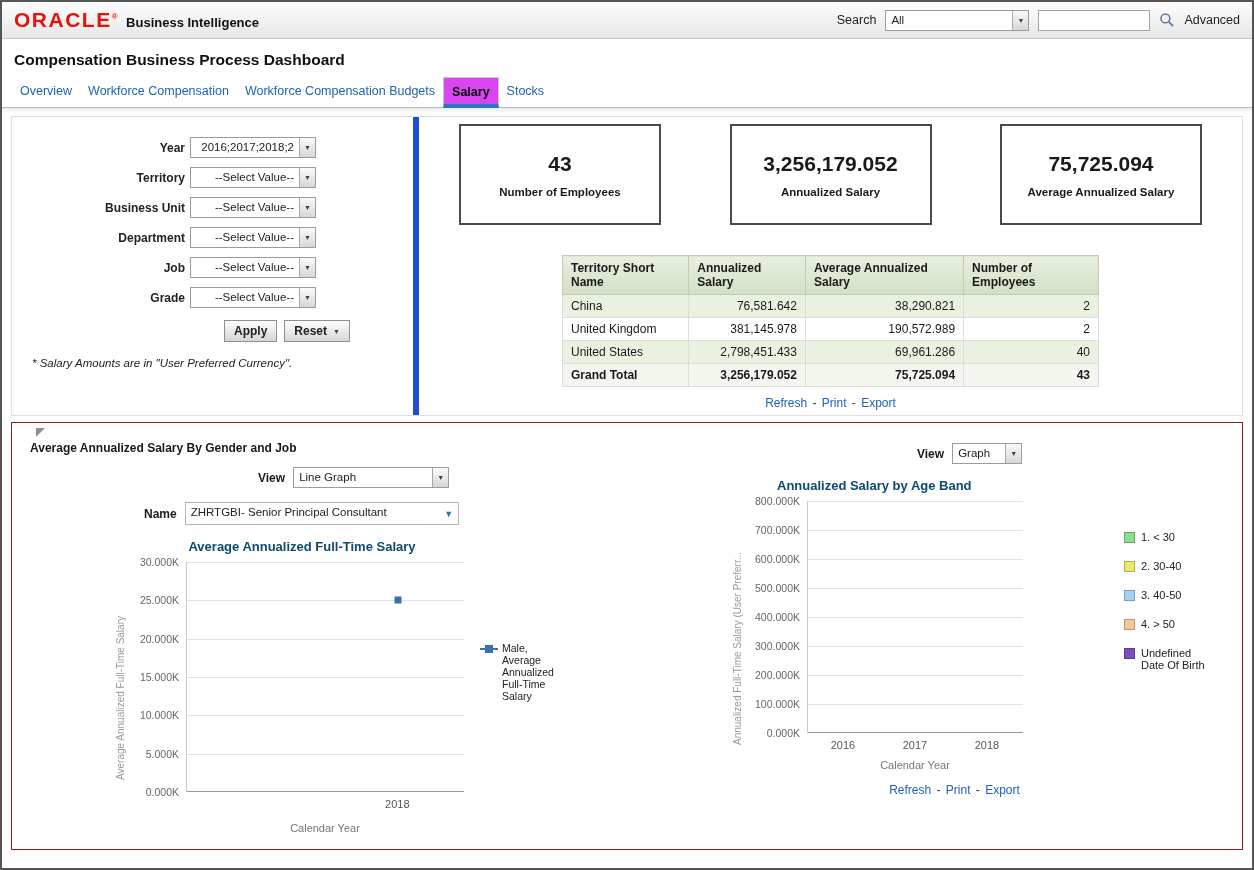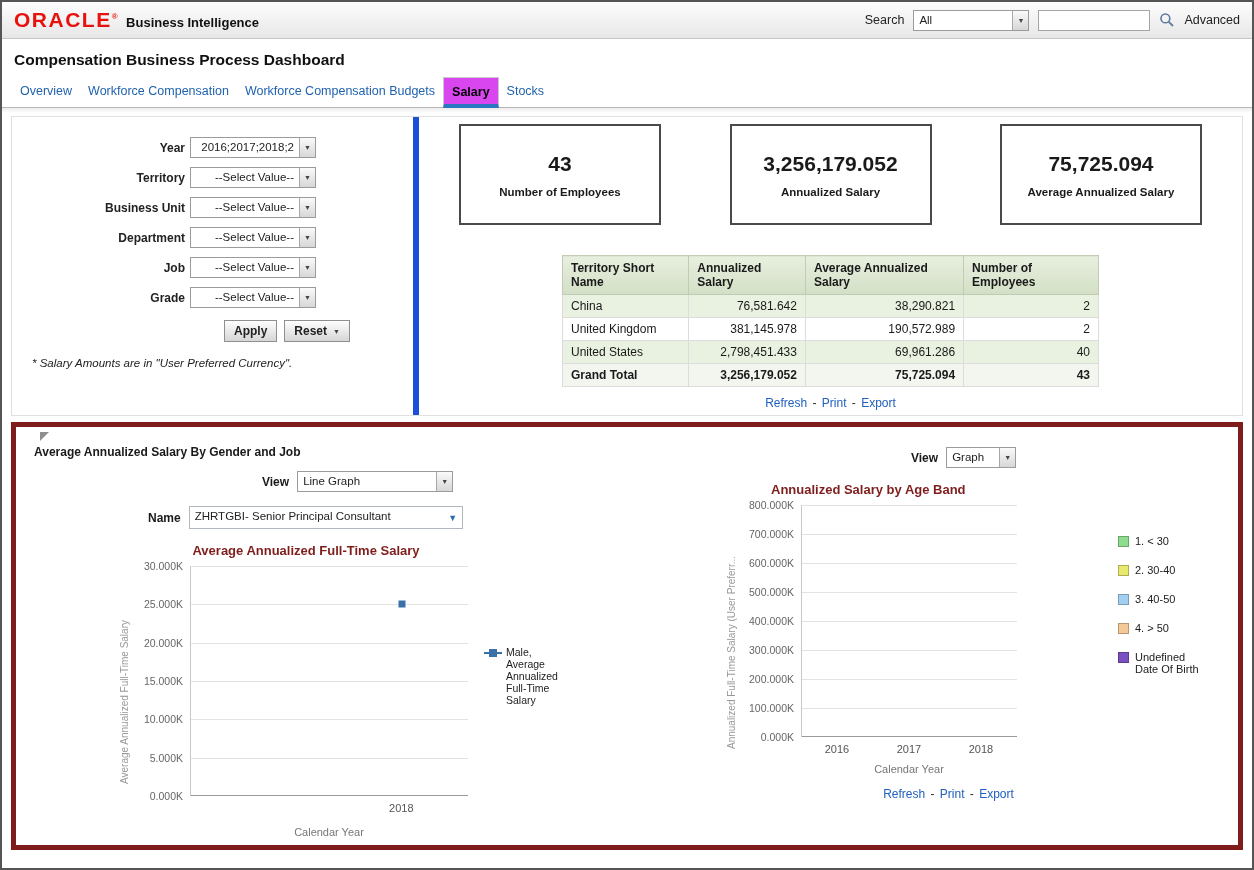--- a/index.html
+++ b/index.html
@@ -11,21 +11,21 @@
 .brand { display: flex; align-items: baseline; gap: 7px; }
 .logo { color: #e6120d; font-weight: bold; font-size: 21px; letter-spacing: 1.5px; }
 .logo-reg { color: #e6120d; font-size: 8px; vertical-align: super; }
 .product { font-weight: bold; font-size: 13px; color: #111; }
 .top-right { margin-left: auto; display: flex; align-items: center; gap: 9px; }
 .search-lab { font-size: 12.5px; color: #222; }
 .dd { display: flex; align-items: stretch; border: 1px solid #9b9b9b; background: #fff; height: 21px; cursor: pointer; }
 .dd-val { flex: 1; font-size: 11.5px; padding: 3px 5px; white-space: nowrap; overflow: hidden; color: #222; }
 .dd-arw { width: 16px; background: linear-gradient(#fafafa,#d7d7d7); border-left: 1px solid #a8a8a8; font-size: 7px; color: #444; display: flex; align-items: center; justify-content: center; }
 .dd-arw.blue { background: none; border-left: none; color: #2e6db4; font-size: 9px; width: 18px; }
-.search-select { width: 116px; }
+.search-select { width: 144px; }
 .search-input { width: 112px; height: 21px; border: 1px solid #a5a5a5; font-size: 12px; padding: 0 4px; background: #fff; }
 .mag { display: flex; align-items: center; cursor: pointer; }
 .adv { font-size: 12.5px; color: #222; cursor: pointer; }
 
 
 .title-bar { padding: 12px 12px 5px; }
 .page-title { font-size: 15.5px; font-weight: bold; color: #111; }
 .tab-bar { display: flex; align-items: flex-end; padding: 0 10px; border-bottom: 1px solid #b9b9b9; margin-top: 3px; }
 .tab { font-size: 12.5px; color: #1f62ae; padding: 7px 8px 9px; cursor: pointer; white-space: nowrap; }
 .tab.active { color: #000; font-weight: bold; border: 1px solid #c9c9c9; border-bottom: 4px solid #2a76c0; background: #d946ef; margin-bottom: -1px; padding-bottom: 5px; }
@@ -54,35 +54,35 @@
 .ttable td { border: 1px solid #dcdcdc; padding: 4px 8px; font-size: 12px; }
 .ttable td.num { text-align: right; }
 .ttable tr.odd { background: #e9f1e0; }
 .ttable tr.even { background: #ffffff; }
 .ttable tr.total { background: #f3f5ef; font-weight: bold; }
 .actions { text-align: center; margin-top: 9px; font-size: 12px; color: #333; }
 .lnk { color: #2160bd; cursor: pointer; }
 .sep { color: #333; margin: 0 2px; }
 
 
-.bottom-section { margin: 6px 9px; border: 5px solid #7f1d1d; height: 428px; display: flex; position: relative; }
+.bottom-section { margin: 6px 9px; border: 1px solid #7f1d1d; height: 428px; display: flex; position: relative; gap: 10px; }
 .collapse-tri { position: absolute; top: 5px; left: 24px; width: 0; height: 0; border-top: 9px solid #8f8f8f; border-right: 9px solid transparent; cursor: pointer; }
 .left-half { width: 695px; }
 .right-half { flex: 1; }
 .sec-title { margin: 18px 0 0 18px; font-weight: bold; font-size: 12px; }
 .view-row { display: flex; align-items: center; gap: 8px; }
 .lbl { font-weight: bold; font-size: 12px; }
 .lh-view { margin: 12px 0 0 246px; }
 .view-dd { width: 156px; }
 .lh-name { margin: 14px 0 0 132px; }
 .name-dd { width: 274px; height: 23px; border-color: #b0b7bf; }
 .rh-view { margin: 20px 0 0 200px; }
 .graph-dd { width: 70px; }
 
-.chart-title { font-weight: bold; font-size: 13px; color: #7f1d1d; }
+.chart-title { font-weight: bold; font-size: 13px; color: #0c4a6e; }
 #line-title { margin: 14px 0 0 110px; width: 360px; text-align: center; }
 #bar-title { margin: 14px 0 0 60px; }
 
 .chart-flex { display: flex; }
 #line-flex { margin: 8px 0 0 100px; }
 #bar-flex { margin: 8px 0 0 12px; }
 .ylab { width: 16px; display: flex; align-items: center; justify-content: center; }
 .ylab span { writing-mode: vertical-rl; transform: rotate(180deg); font-size: 10px; color: #999; white-space: nowrap; }
 .yticks { position: relative; width: 58px; }
 #bar-yticks { width: 62px; }

